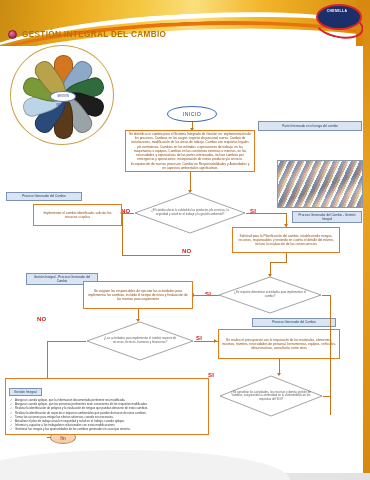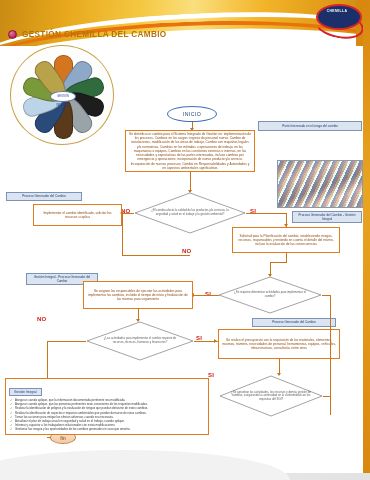--- a/index.html
+++ b/index.html
@@ -213,21 +213,21 @@
     <div class="hdr-orange-edge"></div>
   </div>
   <div class="logo">
     <div class="logo-disc"></div>
     <div class="logo-txt">CHEMILLA</div>
     <div class="logo-arc"></div>
   </div>
 
   <div class="title-row">
     <span class="title-bullet"></span>
-    <span class="doc-title">GESTIÓN CHEMILLA DEL CAMBIO</span>
+    <span class="doc-title">GESTIÓN INTEGRAL DEL CAMBIO</span>
   </div>
 
   <div class="right-strip"></div>
   <div class="bottom-strip"></div>
   <div class="footer-curve"></div>
 
   <div class="wheel">
     <div class="wheel-ring"></div>
     <div id="petals">
         <div class="petal" style="background: rgb(212, 118, 31); transform: rotate(0deg);"></div>

